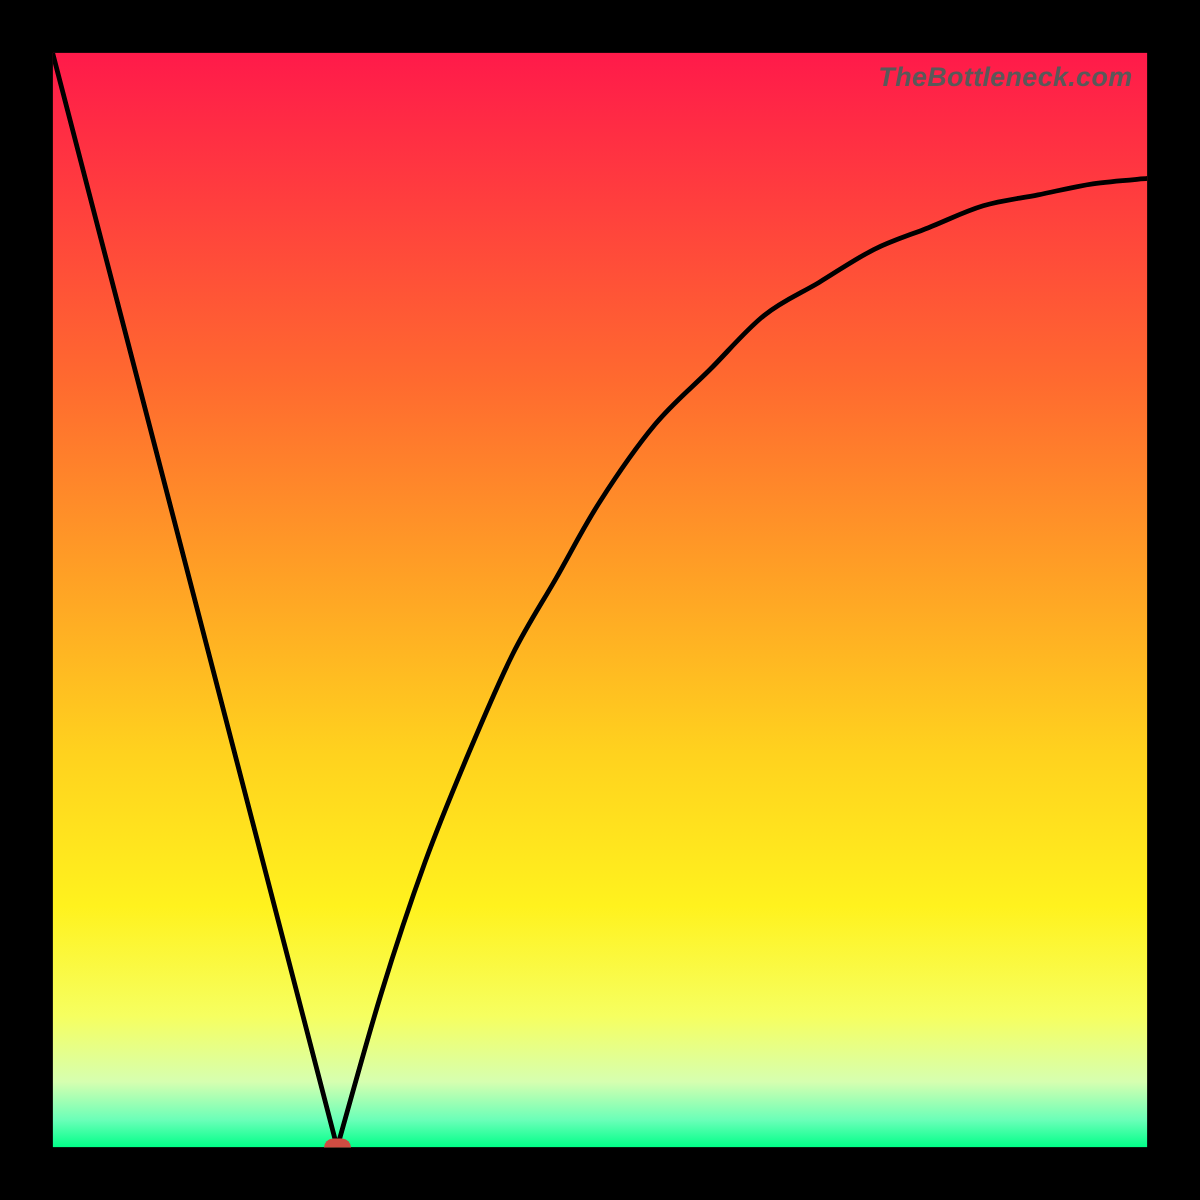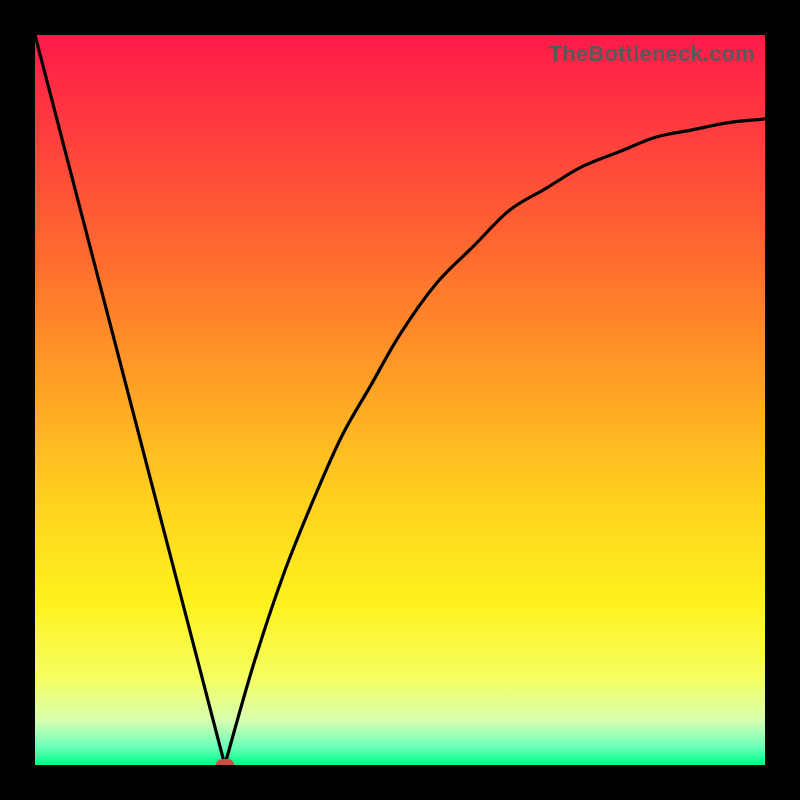--- a/index.html
+++ b/index.html
@@ -29,23 +29,24 @@
   }
   .gradient {
     position: absolute;
     left: 0; top: 0; right: 0; bottom: 0;
   }
   .credit {
     position: absolute;
     top: 6px;
     right: 10px;
     color: #595959;
-    font-size: 22px;
+    font-size: 18px;
     font-weight: 600;
     letter-spacing: 0.2px;
+    font-style: italic;
   }
   .curve {
     position: absolute;
     left: 0; top: 0;
   }
   .marker {
     position: absolute;
     width: 18px;
     height: 12px;
     background: #cf4c42;

